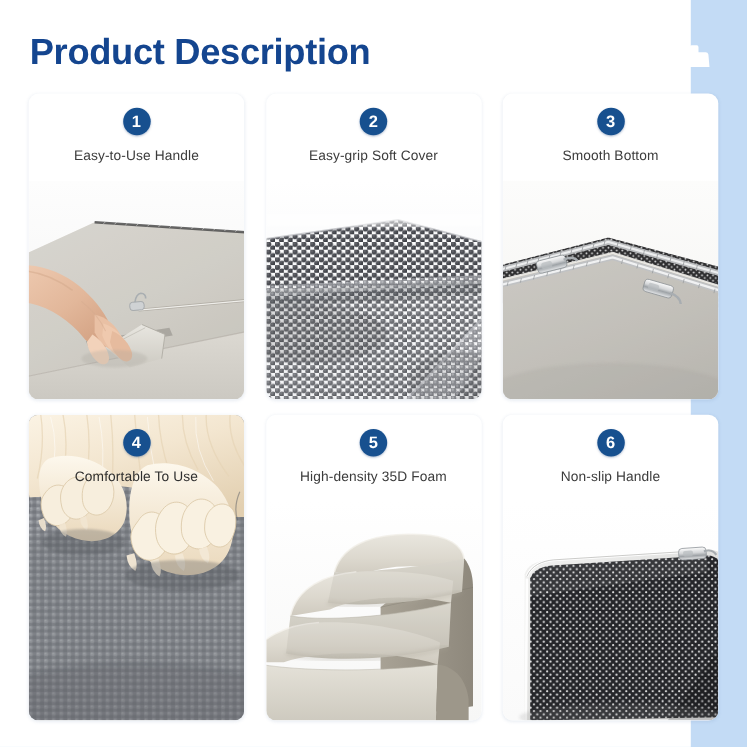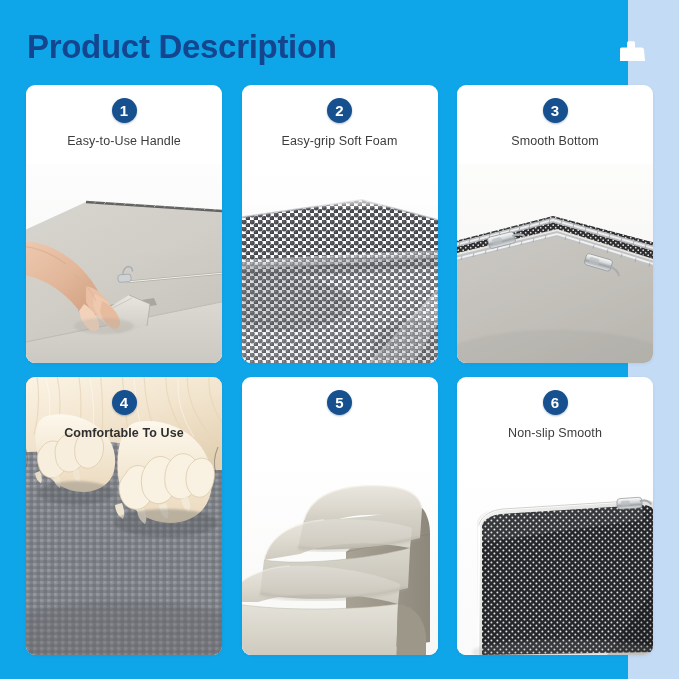--- a/index.html
+++ b/index.html
@@ -5,21 +5,21 @@
   * { box-sizing: border-box; margin: 0; padding: 0; }
   html, body {
     width: 679px; height: 679px;
     overflow: hidden;
     background: #c3dbf5;
     font-family: "Liberation Sans", sans-serif;
   }
   .page {
     position: relative;
     width: 628px; height: 679px;
-    background: #0ea5e9;
+    background: #ffffff;
   }
 
   
   .header {
     position: absolute;
     left: 0; top: 0;
     width: 679px; height: 85px;
   }
   .page-title {
     position: absolute;
@@ -87,21 +87,21 @@
   }
   .card-media {
     position: absolute;
     left: 0; right: 0; bottom: 0;
     top: 79px;
     z-index: 1;
     overflow: hidden;
   }
   
   .card--bleed .card-media { top: 0; }
-  .card--bleed .card-label { color: #2f2f2f; font-weight: bold; }
+  .card--bleed .card-label { color: #2f2f2f; }
   .card-media svg { display: block; width: 100%; height: 100%; }
 </style>
 </head>
 <body>
 
 <div class="page">
 
   <div class="header">
     <div class="page-title">Product Description</div>
     <div class="corner-deco">
@@ -199,21 +199,21 @@
           </g>
 
           <ellipse cx="78" cy="162" rx="30" ry="8" fill="#a8a49c" opacity="0.28" filter="url(#c1blur)"></ellipse>
         </svg>
       </div>
     </div>
 
     <div class="card">
       <div class="card-head">
         <div class="badge">2</div>
-        <div class="card-label">Easy-grip Soft Foam</div>
+        <div class="card-label">Easy-grip Soft Cover</div>
       </div>
       <div class="card-media">
         <svg viewBox="0 0 196 199" preserveAspectRatio="xMidYMid slice" xmlns="http://www.w3.org/2000/svg">
           <defs>
             <pattern id="nub" width="8" height="7" patternUnits="userSpaceOnUse">
               <circle cx="2.2" cy="2" r="2.5" fill="#6d6f74"></circle>
               <circle cx="1.6" cy="1.3" r="1.1" fill="#8e9096" opacity="0.85"></circle>
               <circle cx="6.2" cy="5.5" r="2.5" fill="#5e6065"></circle>
               <circle cx="5.6" cy="4.8" r="1.1" fill="#82848a" opacity="0.8"></circle>
             </pattern>
@@ -439,20 +439,21 @@
       </div>
       <div class="card-head">
         <div class="badge">4</div>
         <div class="card-label">Comfortable To Use</div>
       </div>
     </div>
 
     <div class="card">
       <div class="card-head">
         <div class="badge">5</div>
+        <div class="card-label">High-density 35D Foam</div>
       </div>
       <div class="card-media">
         <svg viewBox="0 0 196 199" preserveAspectRatio="xMidYMid slice" xmlns="http://www.w3.org/2000/svg">
           <defs>
             <linearGradient id="c5bg" x1="0" y1="0" x2="0" y2="1">
               <stop offset="0" stop-color="#ffffff"></stop>
                 <stop offset="1" stop-color="#f7f7f6"></stop>
             </linearGradient>
             <linearGradient id="c5tread" x1="0" y1="0" x2="0" y2="1">
               <stop offset="0" stop-color="#e9e6de"></stop>
@@ -504,21 +505,21 @@
 
           <path d="M56 92 C88 98 146 90 178 82" stroke="#a8a396" stroke-width="3" fill="none" opacity="0.4" filter="url(#c5b)"></path>
           <path d="M18 138 C62 148 124 144 166 132" stroke="#a8a396" stroke-width="3" fill="none" opacity="0.4" filter="url(#c5b)"></path>
         </svg>
       </div>
     </div>
 
     <div class="card">
       <div class="card-head">
         <div class="badge">6</div>
-        <div class="card-label">Non-slip Smooth</div>
+        <div class="card-label">Non-slip Handle</div>
       </div>
       <div class="card-media">
         <svg viewBox="0 0 196 199" preserveAspectRatio="xMidYMid slice" xmlns="http://www.w3.org/2000/svg">
           <defs>
             <pattern id="c6dots" width="6" height="6" patternUnits="userSpaceOnUse">
               <rect width="6" height="6" fill="#25262a"></rect>
               <circle cx="1.4" cy="1.4" r="1" fill="#e9e9ea"></circle>
               <circle cx="4.4" cy="4.4" r="1" fill="#dddddd"></circle>
             </pattern>
             <linearGradient id="c6bg" x1="0" y1="0" x2="0" y2="1">

